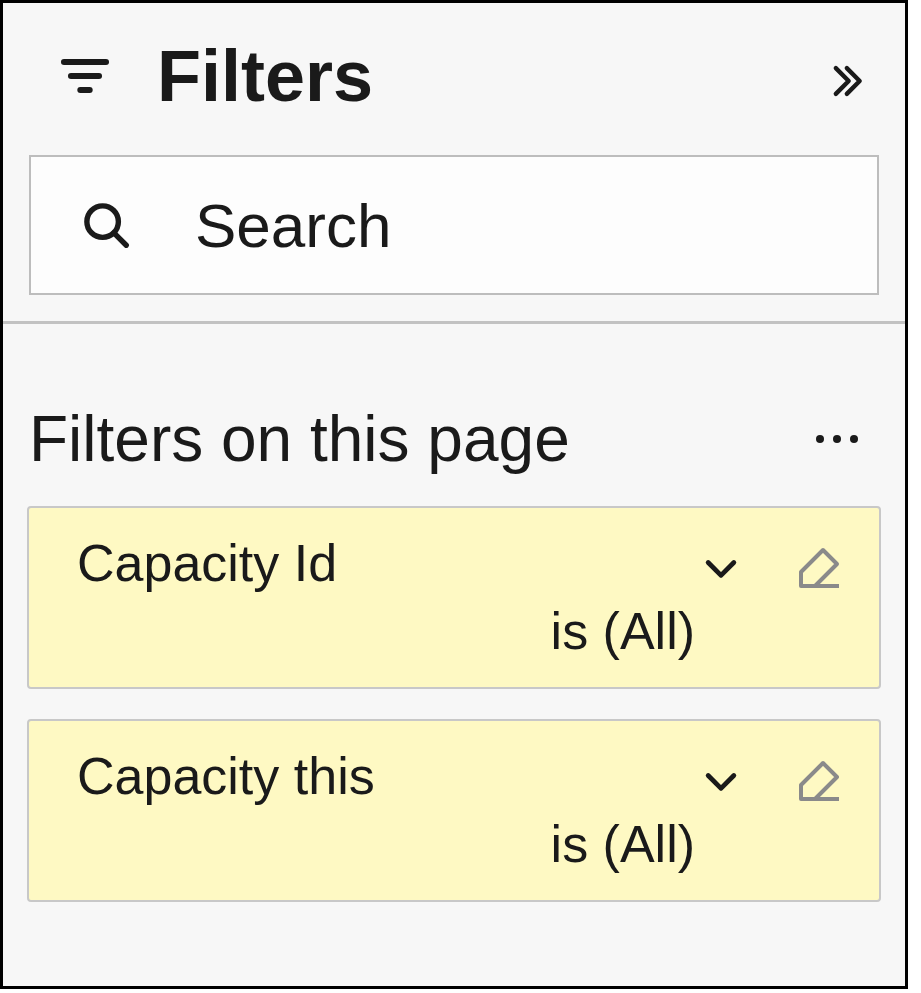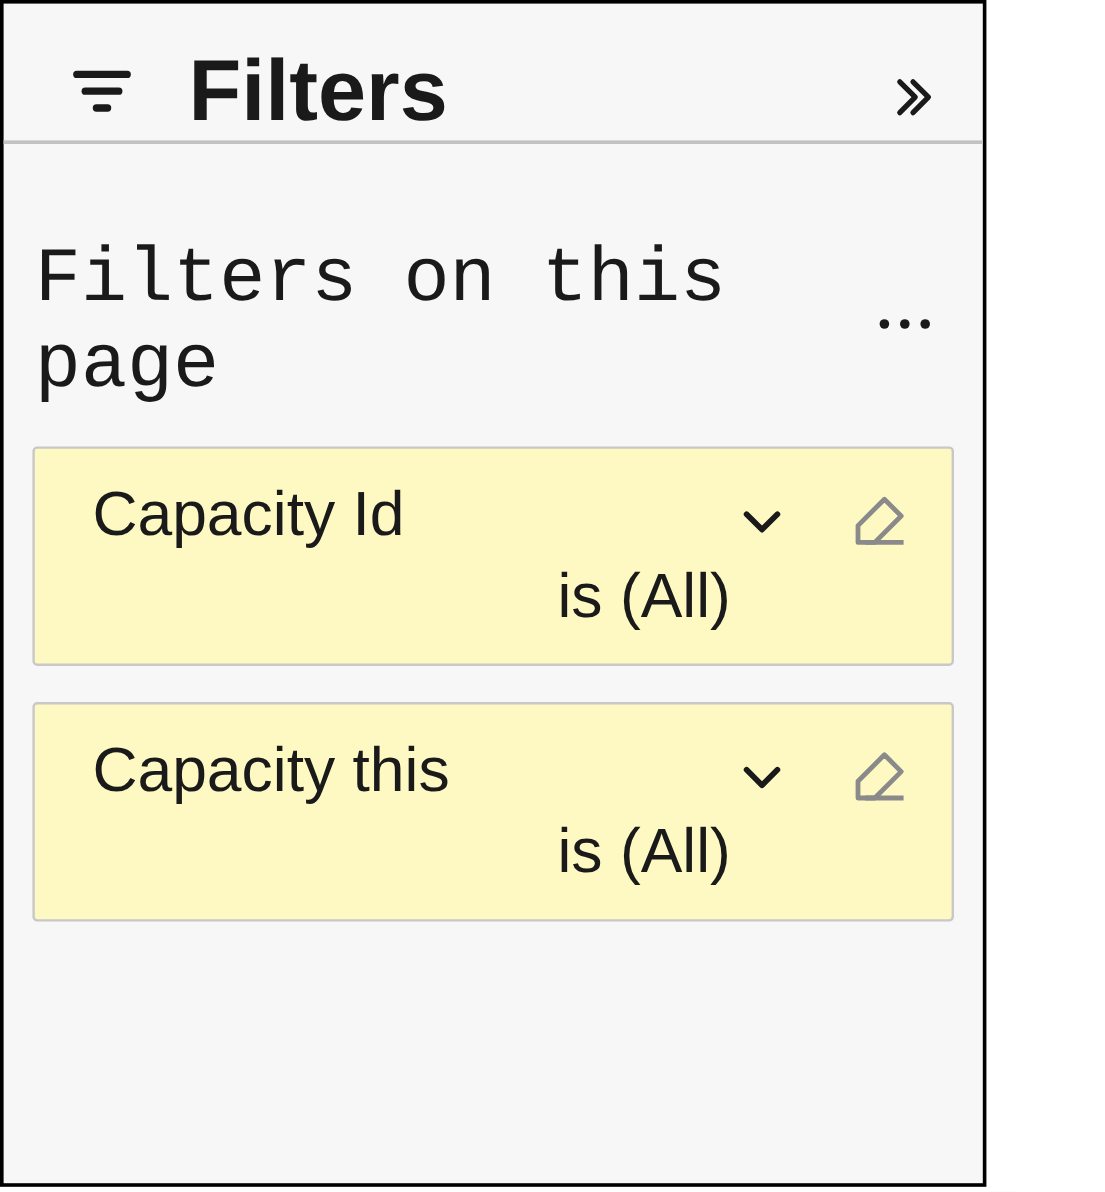--- a/index.html
+++ b/index.html
@@ -4,21 +4,21 @@
 <style>
   * { box-sizing: border-box; }
   html, body { margin:0; padding:0; }
   body {
     font-family: "Segoe UI", -apple-system, BlinkMacSystemFont, sans-serif;
     background:#fff;
     width:921px;
     height:993px;
   }
   .panel {
-    width:822px;
+    width:908px;
     height:989px;
     border:3px solid #000;
     background:#f7f7f7;
     position:relative;
   }
   
   .header {
     display:flex;
     align-items:center;
     padding:32px 30px 0 54px;
@@ -62,21 +62,20 @@
   }
   .search-input::placeholder { color:#1a1a1a; }
   .divider {
     height:3px;background:#c2c2c2;width:100%;
   }
   
   .section-head {
     display:flex;
     align-items:center;
     padding:78px 38px 30px 26px;
-    font-family:Liberation Mono, monospace;
   }
   .section-title {
     font-size:64px;
     color:#1a1a1a;
     flex:1 1 auto;
   }
   .more-btn {
     width:60px;height:60px;
     display:flex;align-items:center;justify-content:center;
     cursor:pointer;
@@ -132,20 +131,31 @@
     <span class="header-title">Filters</span>
     <span class="header-spacer"></span>
     <span class="collapse-btn">
       <svg width="44" height="44" viewBox="0 0 24 24" fill="none" stroke="#1a1a1a" stroke-width="2.4" stroke-linecap="round" stroke-linejoin="round">
         <polyline points="7 5 14 12 7 19"></polyline>
         <polyline points="13 5 20 12 13 19"></polyline>
       </svg>
     </span>
   </div>
 
+  <div class="search-wrap">
+    <div class="search-box">
+      <span>
+        <svg width="54" height="54" viewBox="0 0 24 24" fill="none" stroke="#1a1a1a" stroke-width="2.4" stroke-linecap="round">
+          <circle cx="10.5" cy="10.5" r="7"></circle>
+          <line x1="21" y1="21" x2="15.5" y2="15.5"></line>
+        </svg>
+      </span>
+      <input class="search-input" type="text" placeholder="Search" style="">
+    </div>
+  </div>
 
   <div class="divider"></div>
 
   <div class="section-head">
     <span class="section-title">Filters on this page</span>
     <span class="more-btn">
       <svg width="46" height="14" viewBox="0 0 46 14">
         <circle cx="6" cy="7" r="4" fill="#1a1a1a"></circle>
         <circle cx="23" cy="7" r="4" fill="#1a1a1a"></circle>
         <circle cx="40" cy="7" r="4" fill="#1a1a1a"></circle>

